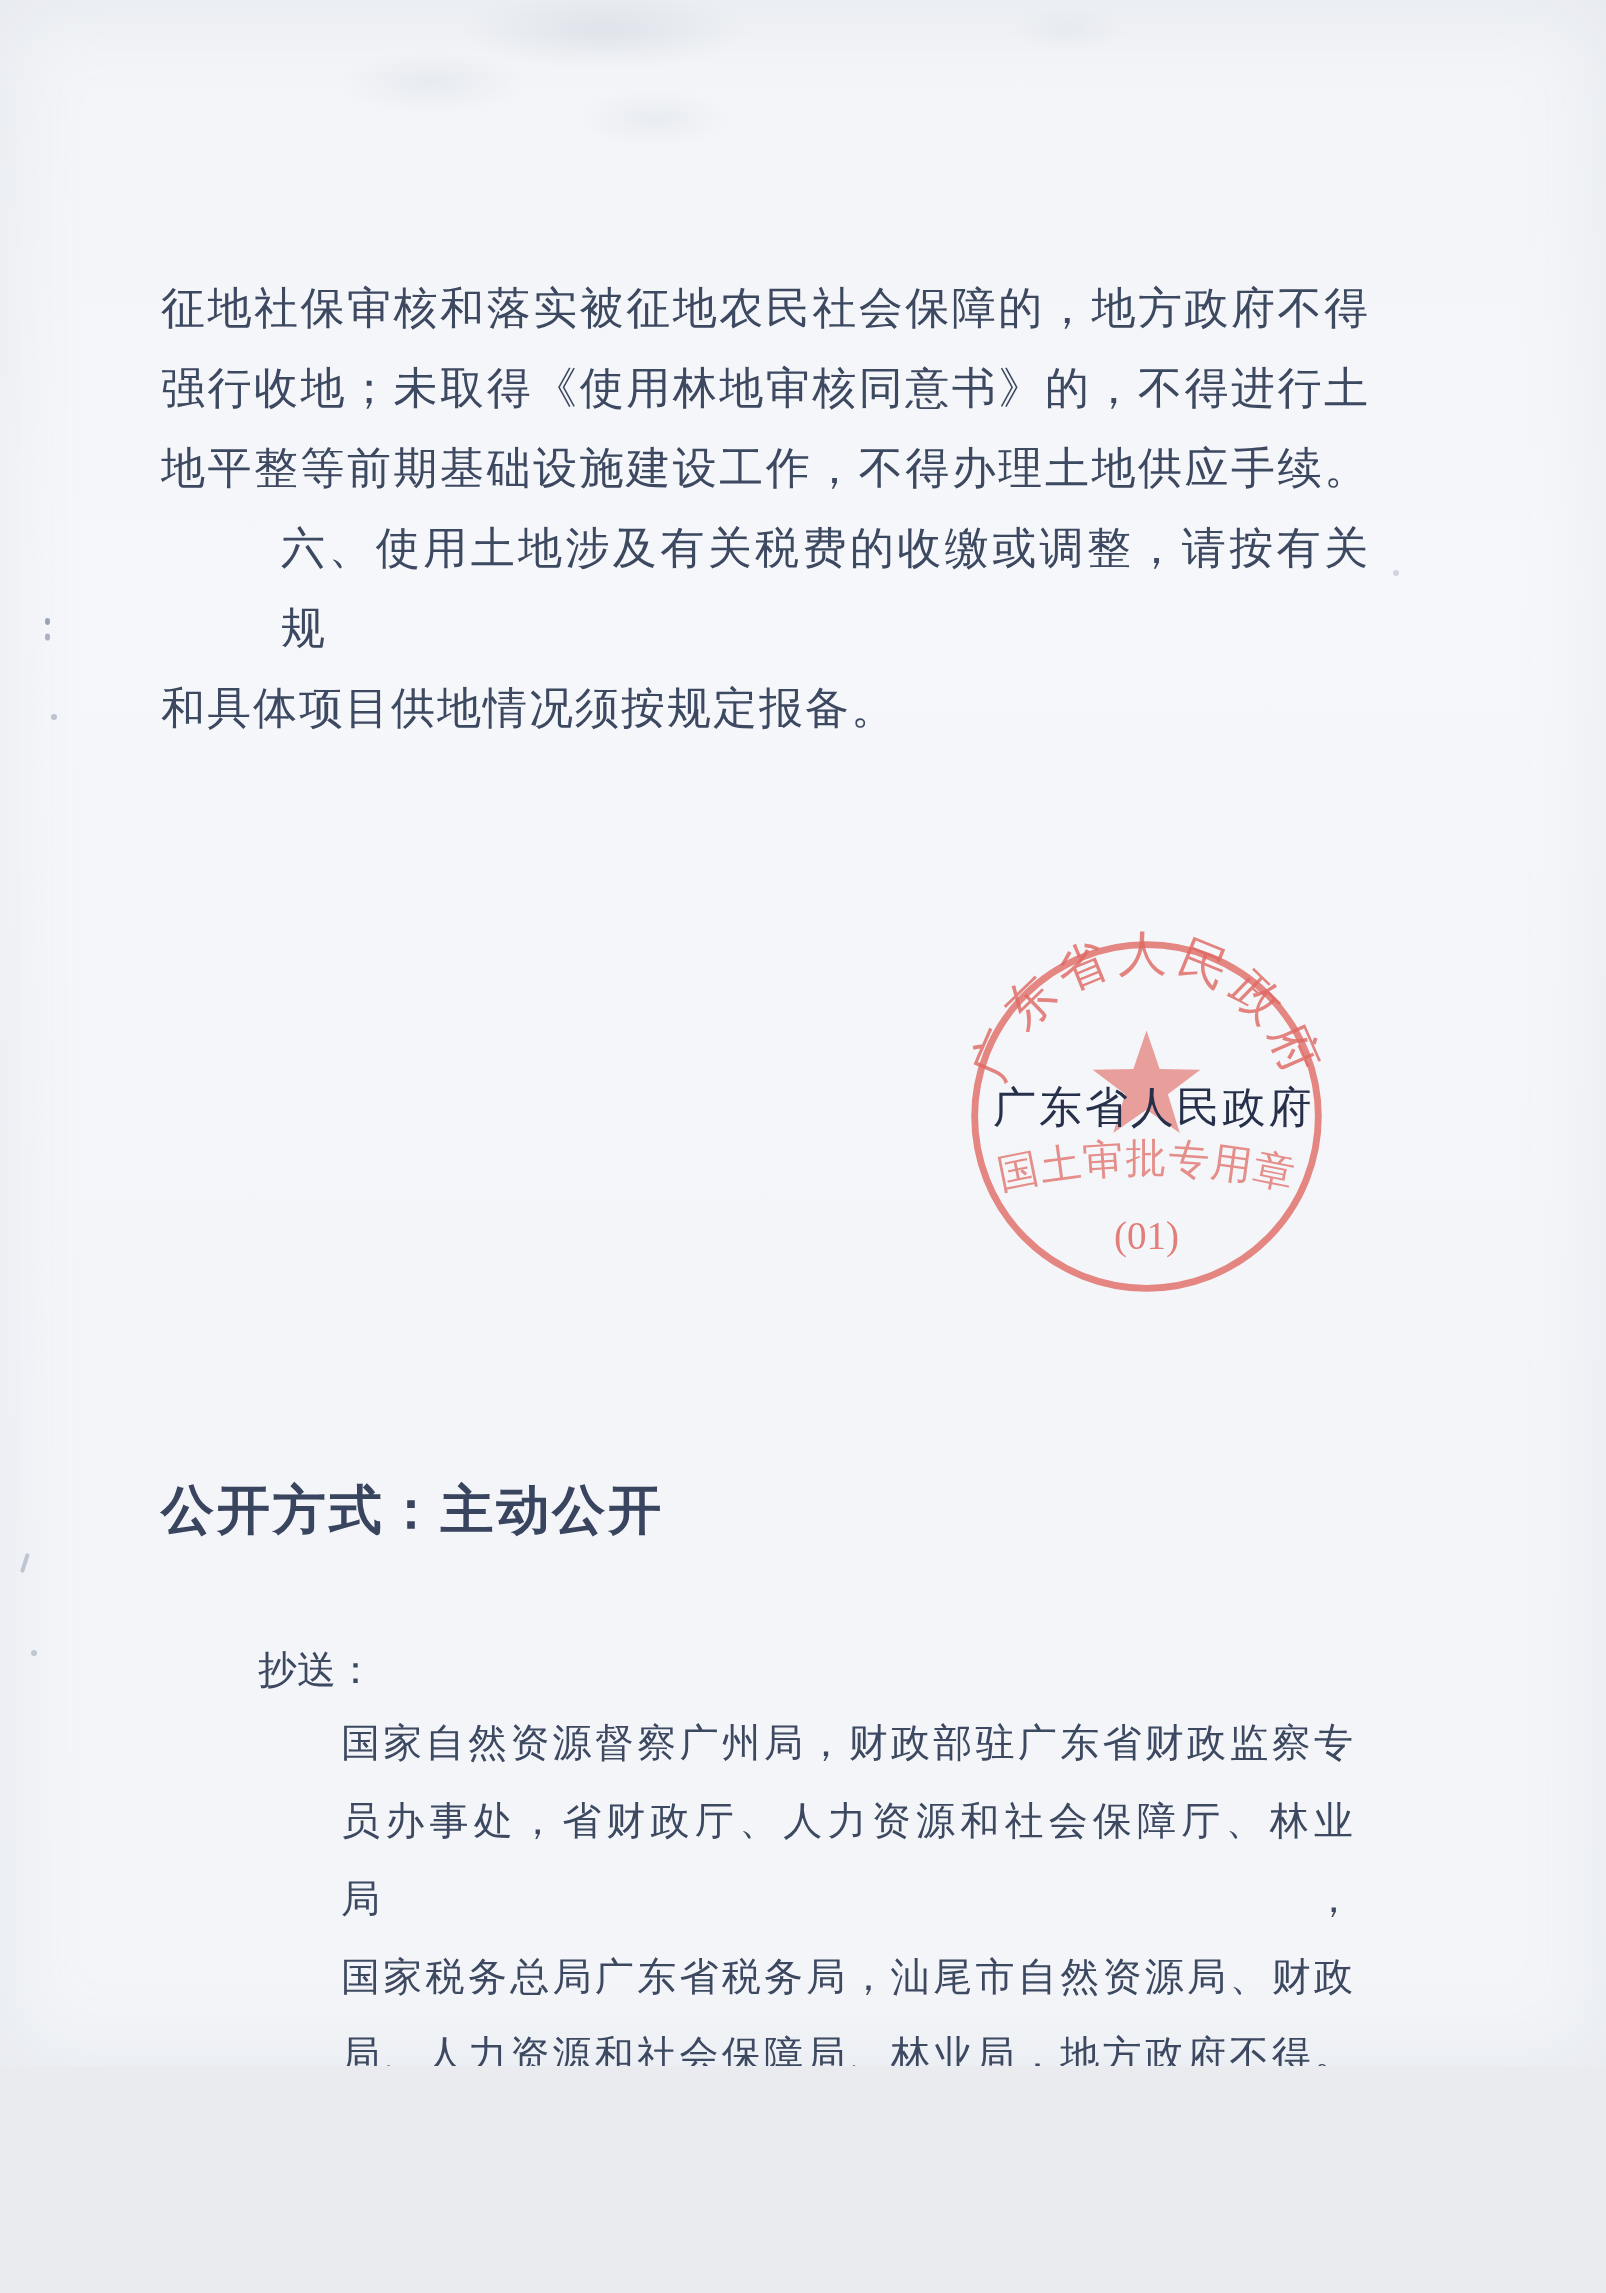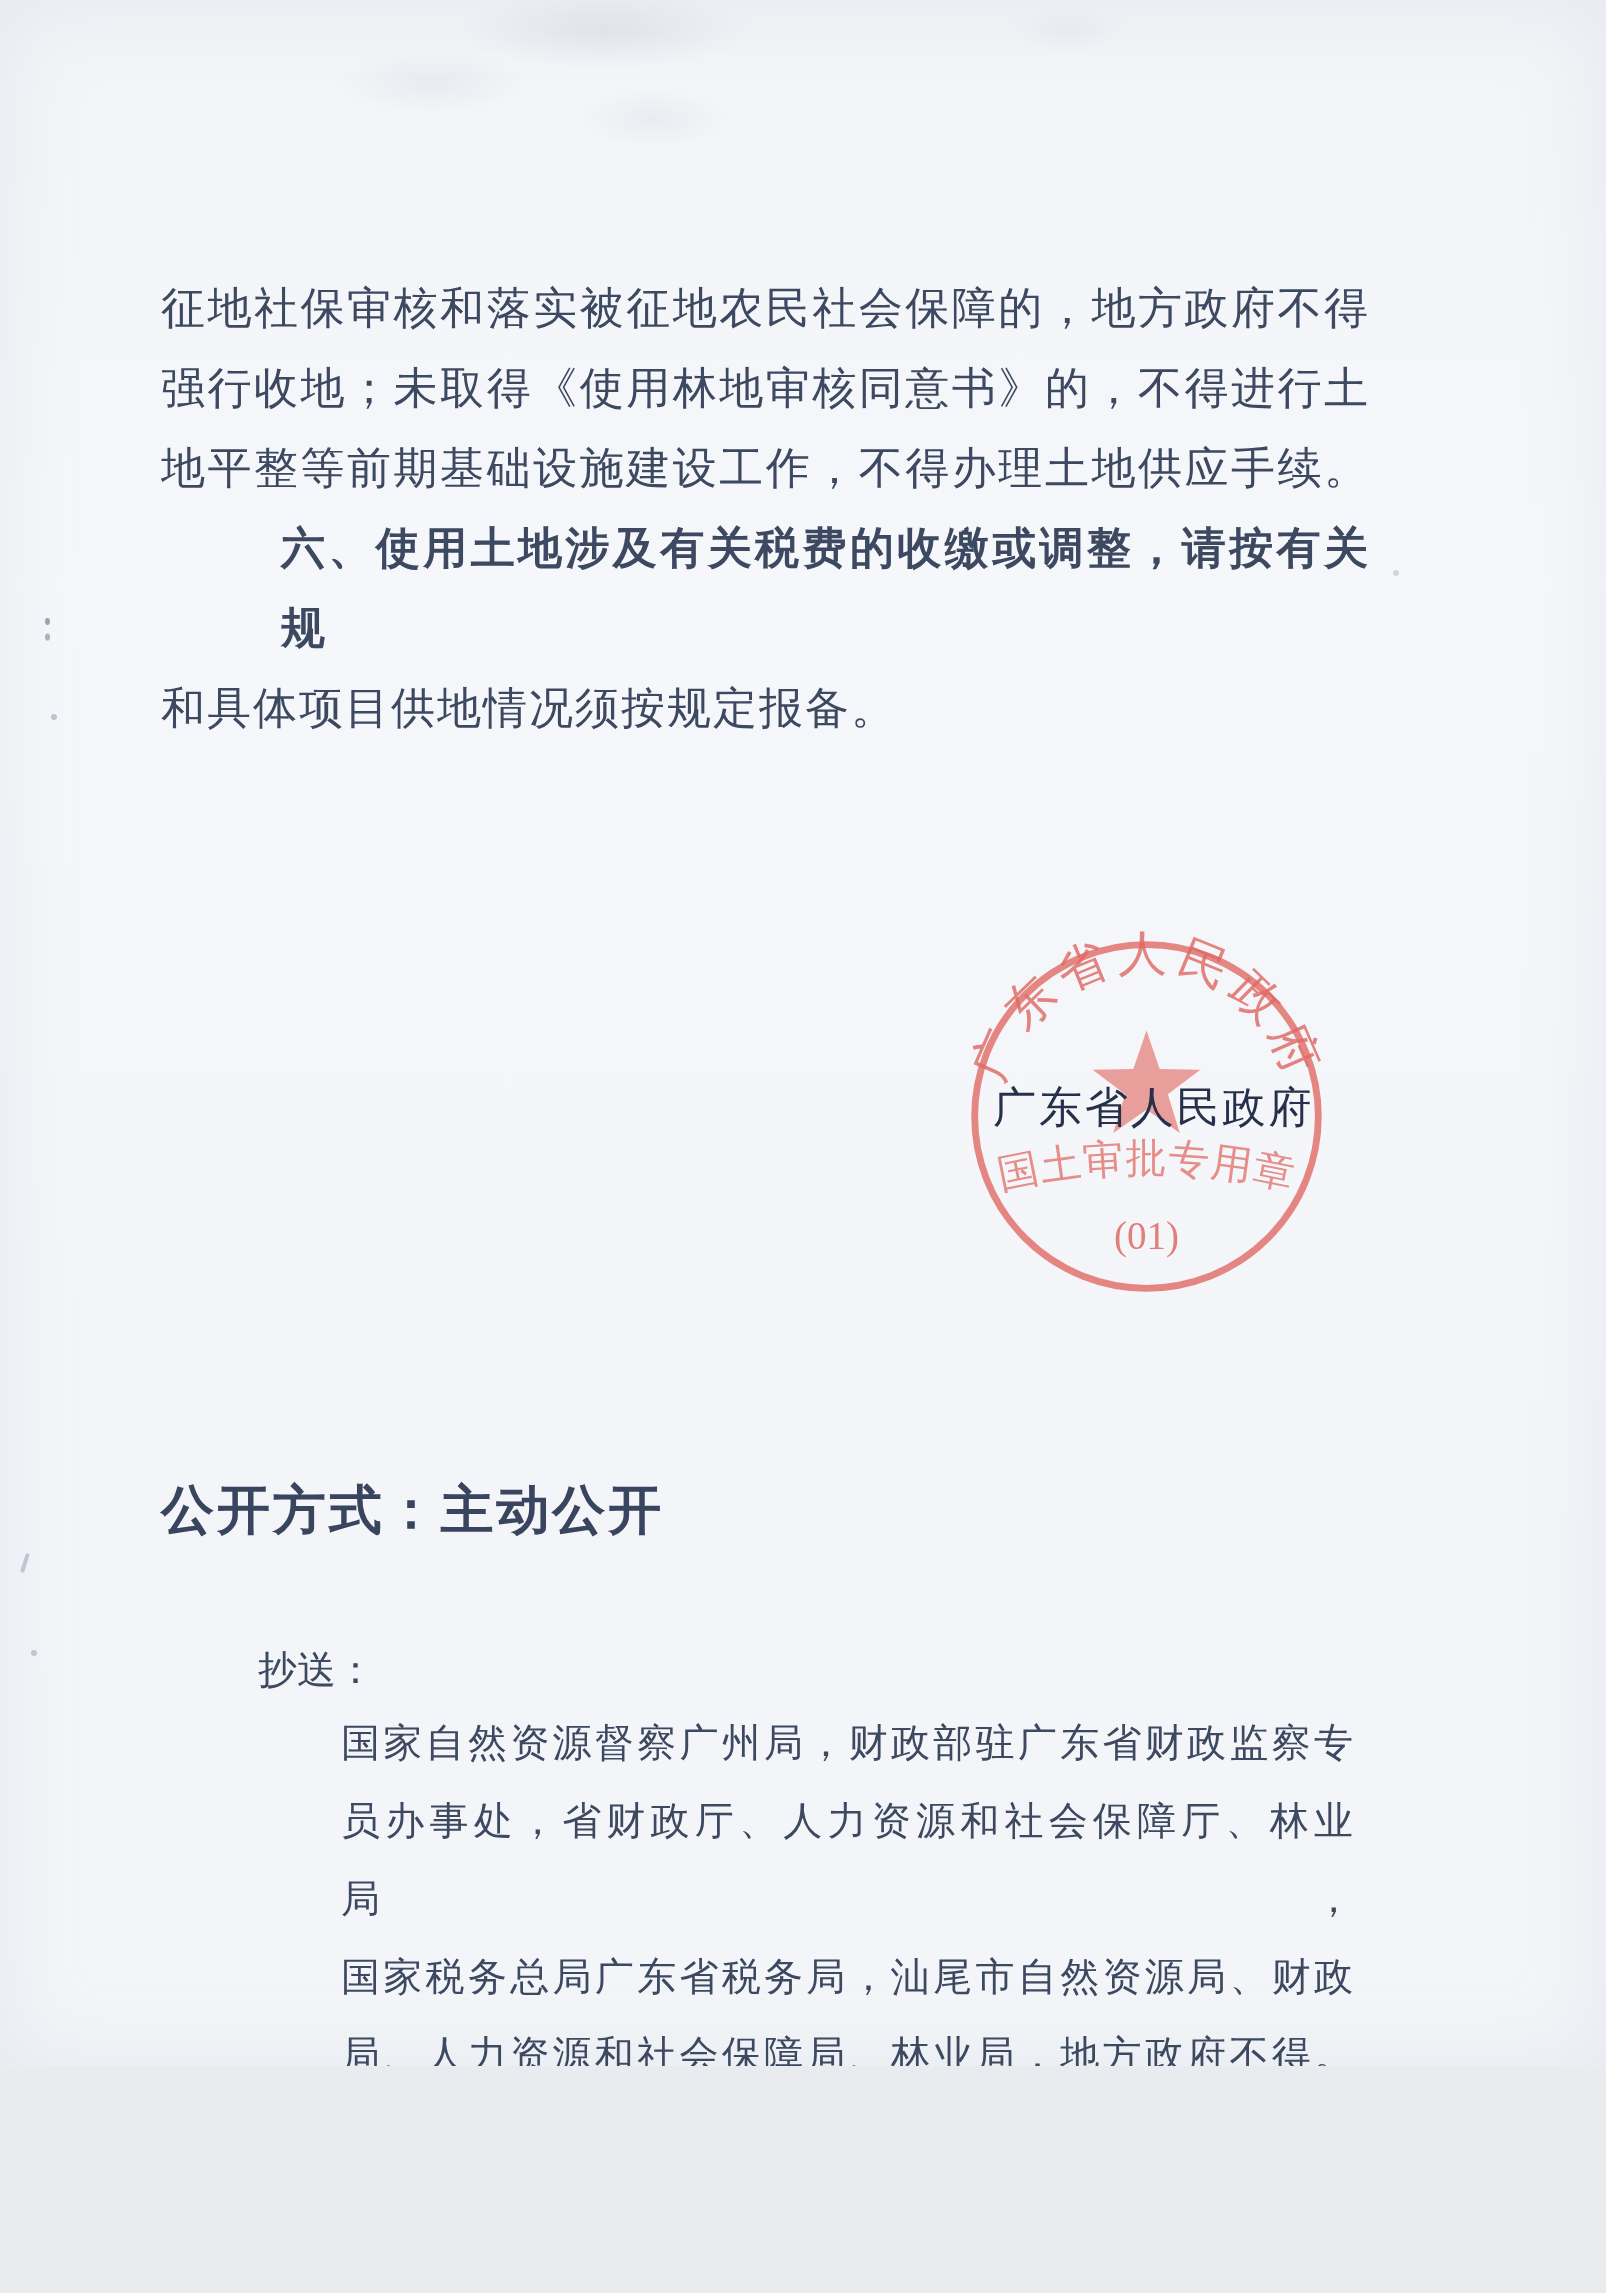--- a/index.html
+++ b/index.html
@@ -20,21 +20,21 @@
   .smudge.s4{top:5.9px;left:1009px;width:117px;height:47px;background:radial-gradient(closest-side,rgba(197,204,216,.18),rgba(197,204,216,0));}
 
   
   .body-text{
     position:absolute;left:161px;top:269px;width:1209px;
     font-size:44px;line-height:80px;letter-spacing:2px;
     color:#3d4961;
   }
   .bline{white-space:nowrap;}
   .bline.j{white-space:normal;text-align:justify;text-align-last:justify;}
-  .bline.ind{padding-left:120px;font-weight:bold;}
+  .bline.ind{padding-left:120px;}
 
   
   .stamp{position:absolute;left:961px;top:931px;width:371px;height:371px;opacity:.85;}
 
   
   .sig-name{
     position:absolute;left:993px;top:1079px;width:332px;
     font-size:43px;letter-spacing:2.9px;color:#27304a;white-space:nowrap;
   }
   .sig-date{

